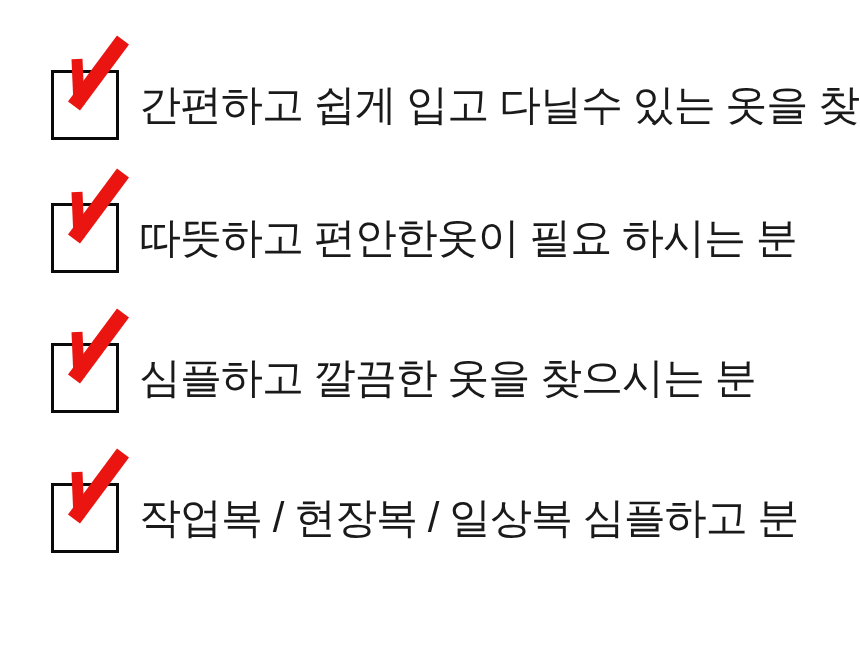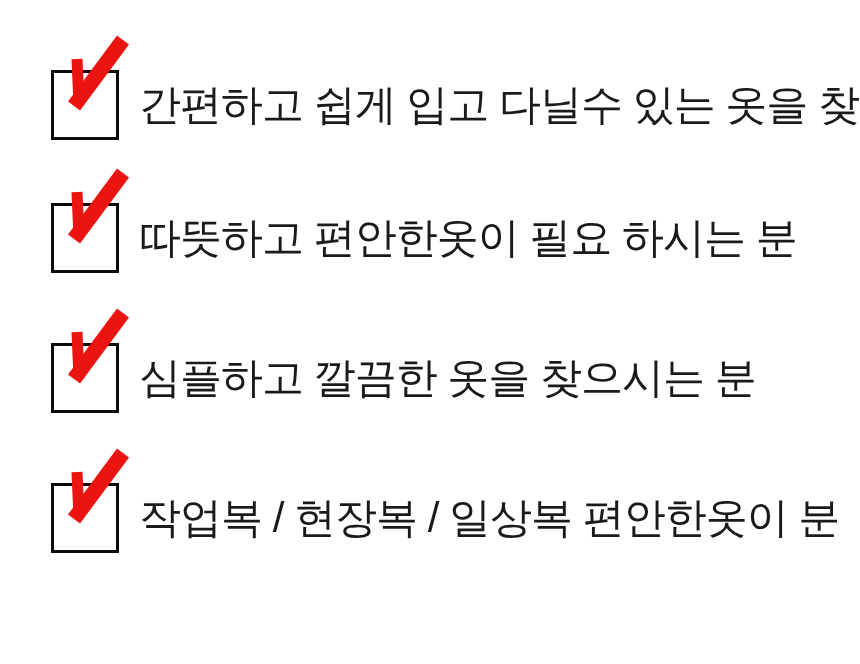--- a/index.html
+++ b/index.html
@@ -87,16 +87,16 @@
     <span class="label">심플하고 깔끔한 옷을 찾으시는 분</span>
   </div>
 
   <div class="row r3">
     <span class="checkbox">
       <svg class="checkmark" viewBox="0 0 66 74" xmlns="http://www.w3.org/2000/svg">
         <line x1="13" y1="22" x2="15" y2="68" stroke="#ea1410" stroke-width="11" stroke-linecap="butt"></line>
         <line x1="10" y1="69" x2="59" y2="3" stroke="#ea1410" stroke-width="15" stroke-linecap="butt"></line>
       </svg>
     </span>
-    <span class="label">작업복 / 현장복 / 일상복 편안한옷이 분</span>
+    <span class="label">작업복 / 현장복 / 일상복 심플하고 분</span>
   </div>
 
 </div>
 
 </body></html>

